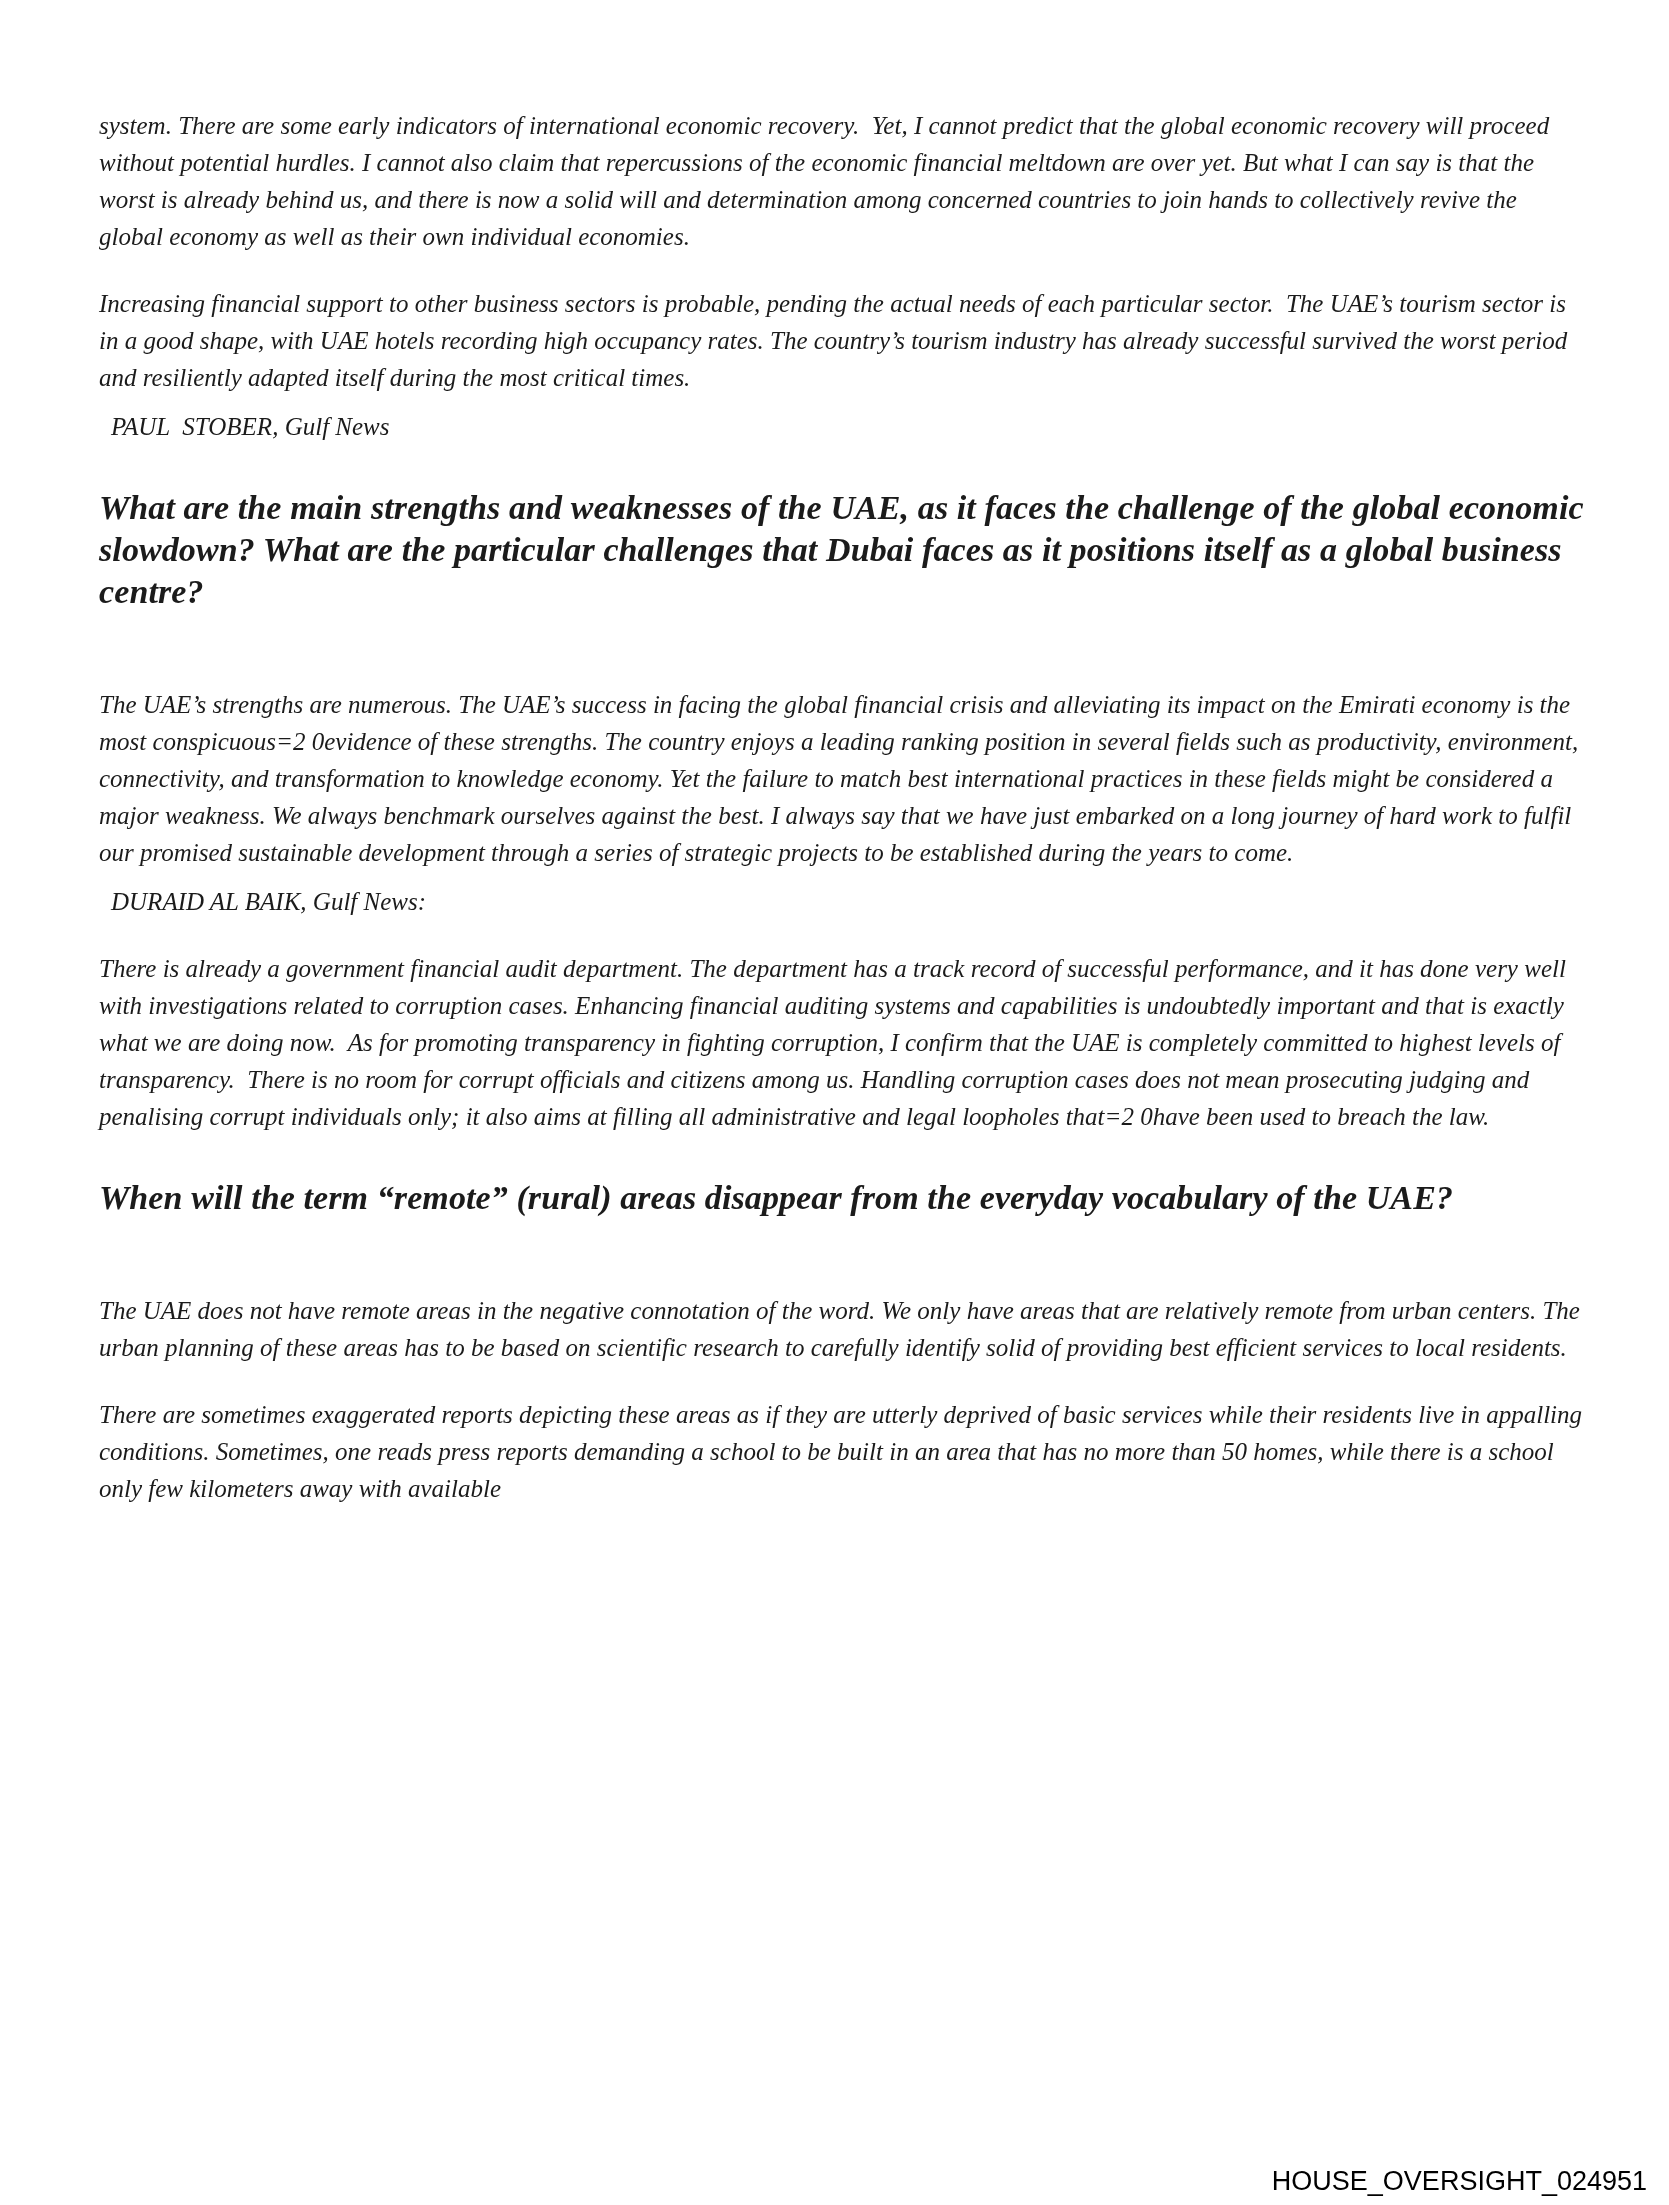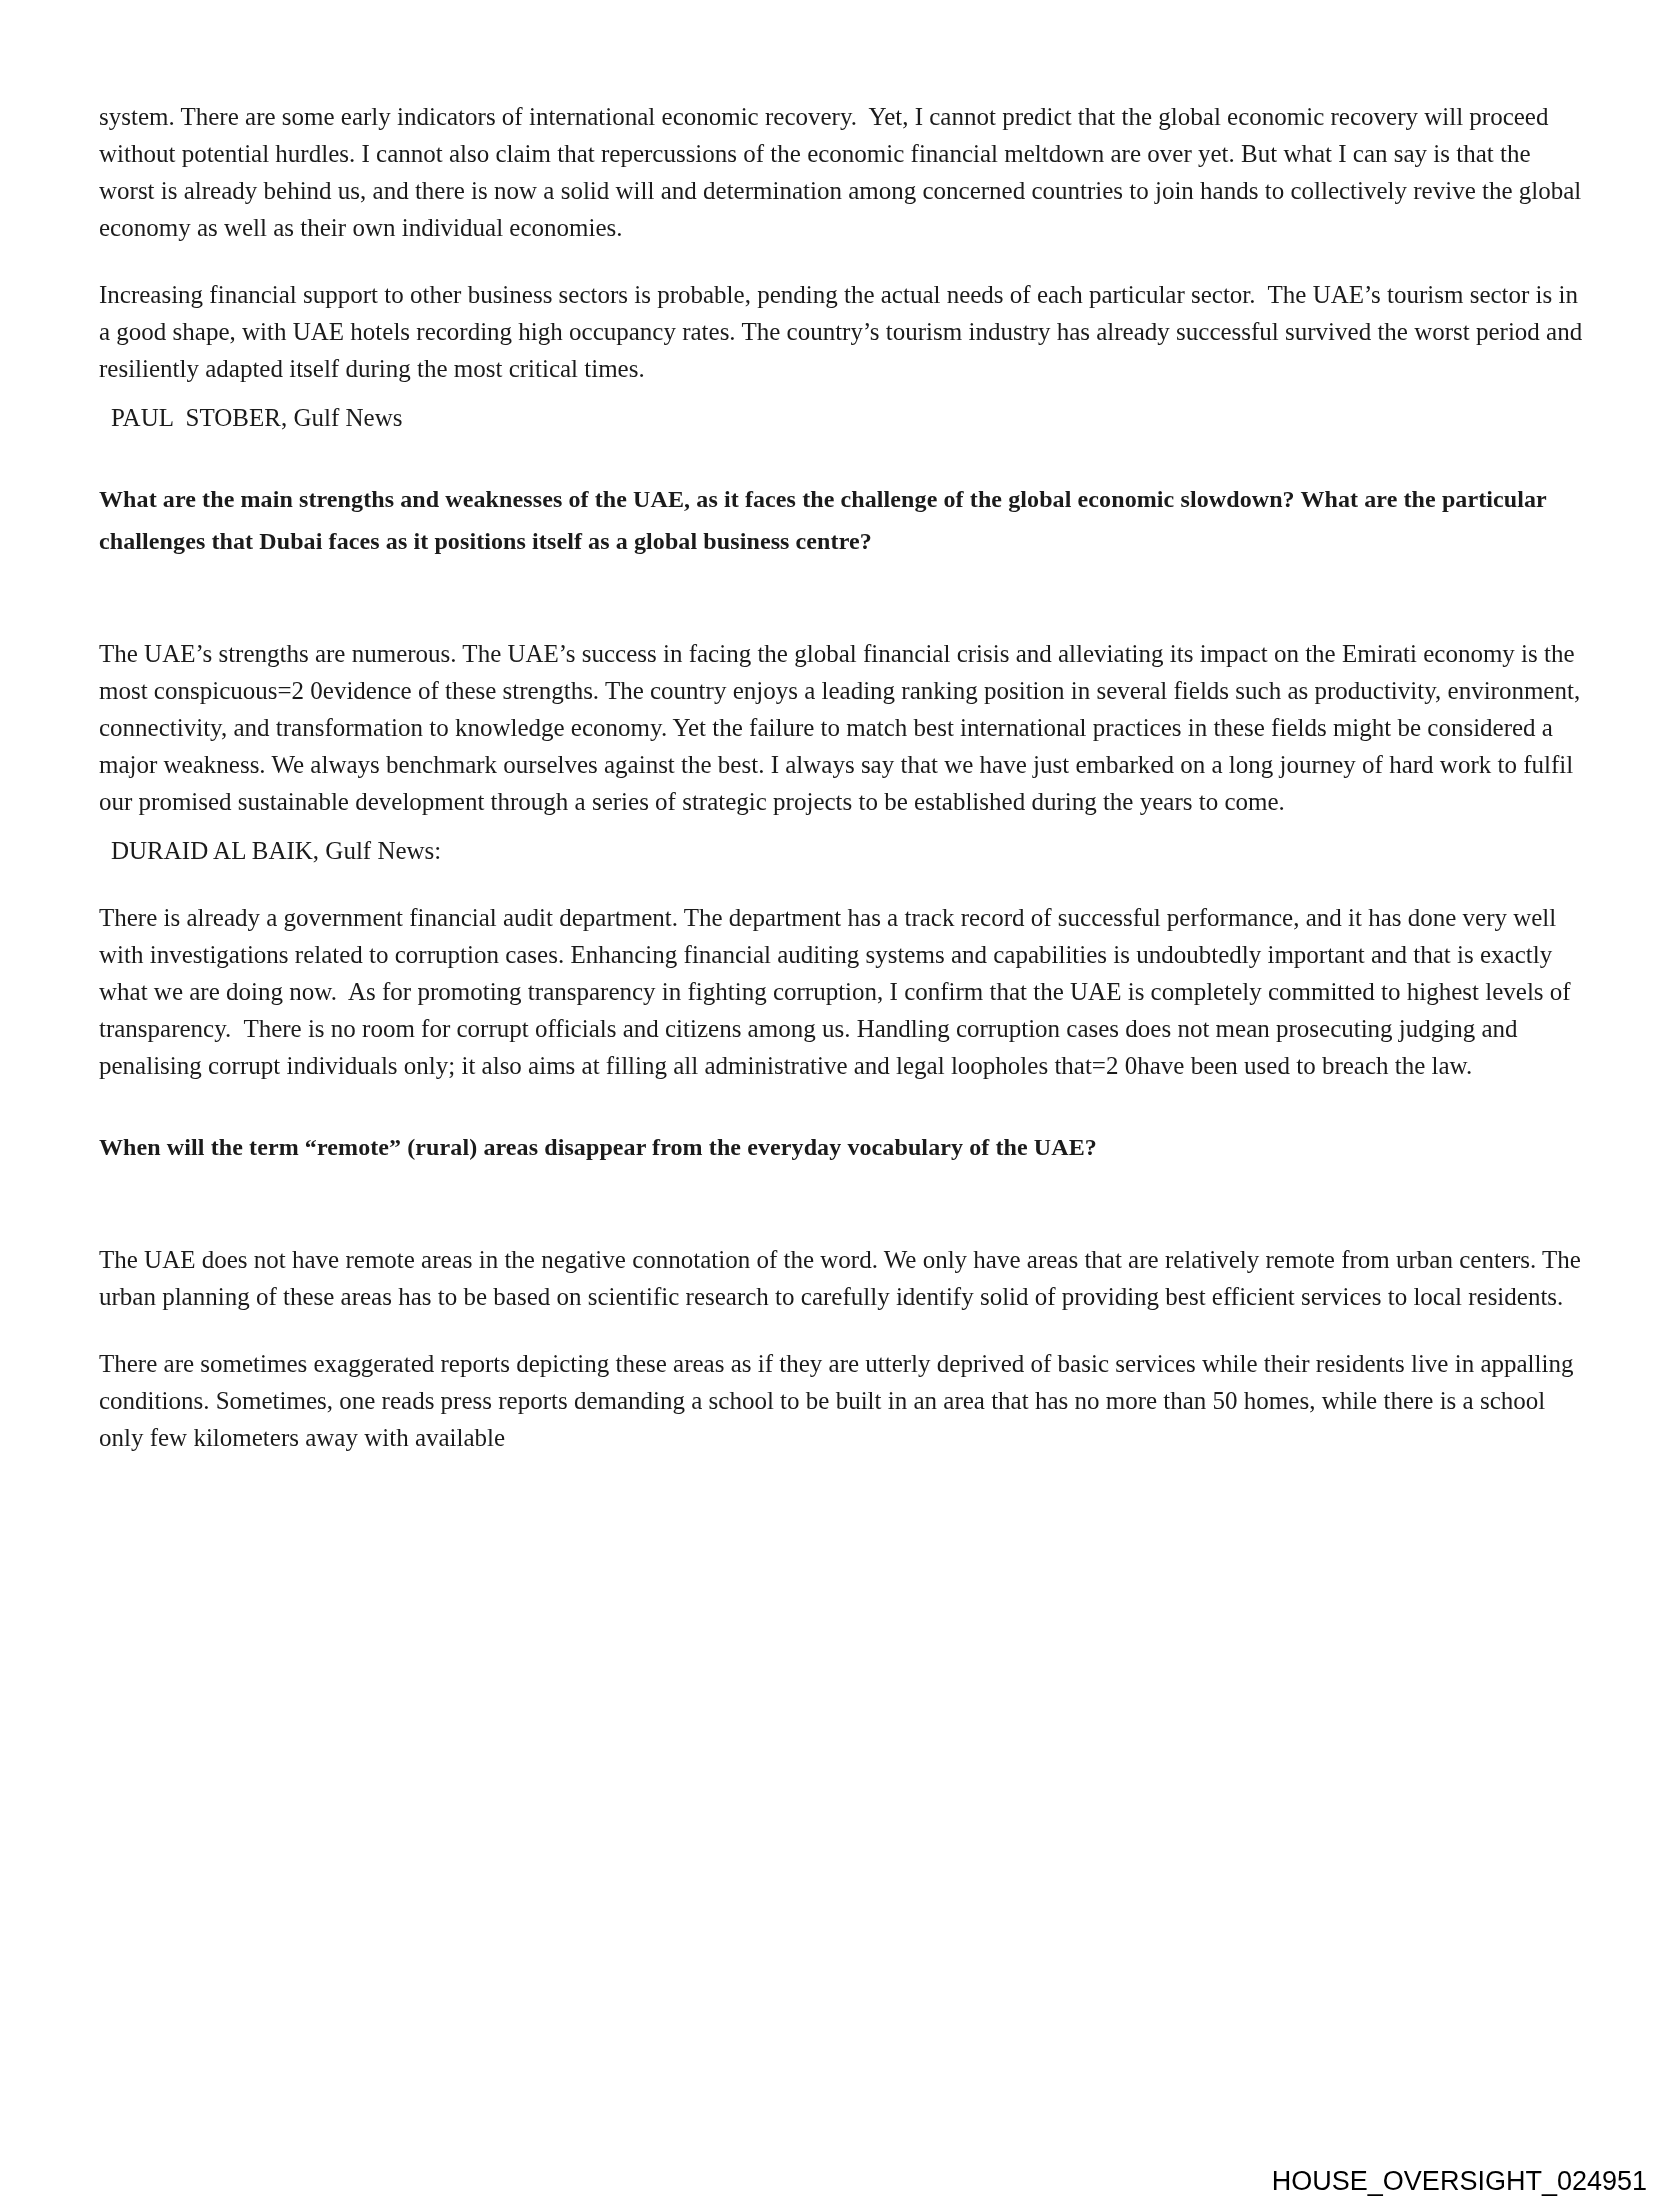--- a/index.html
+++ b/index.html
@@ -12,22 +12,23 @@
     width: 1669px;
     height: 2205px;
     background: #ffffff;
     font-family: "Liberation Serif", "DejaVu Serif", serif;
     color: #1b1b1b;
     overflow: hidden;
   }
   .content {
     position: absolute;
     left: 99px;
-    top: 98px;
+    top: 107px;
     width: 1485px;
+    font-style: italic;
   }
   .para {
     font-size: 25px;
     line-height: 37px;
     margin: 0 0 30px 0;
     text-align: left;
     white-space: pre-wrap;
   }
   .para.tight {
     margin-bottom: 0;
@@ -35,21 +36,21 @@
   .attr {
     font-size: 25px;
     line-height: 37px;
     margin: 12px;
     white-space: pre-wrap;
   }
   .block {
     margin: 0 0 30px 0;
   }
   .question {
-    font-size: 24px;
+    font-size: 34px;
     line-height: 42px;
     font-weight: bold;
     margin: 42px 0 73px 0;
     letter-spacing: 0.1px;
   }
   .footer {
     position: absolute;
     right: 22px;
     bottom: 8px;
     font-family: "Liberation Sans", "DejaVu Sans", sans-serif;

